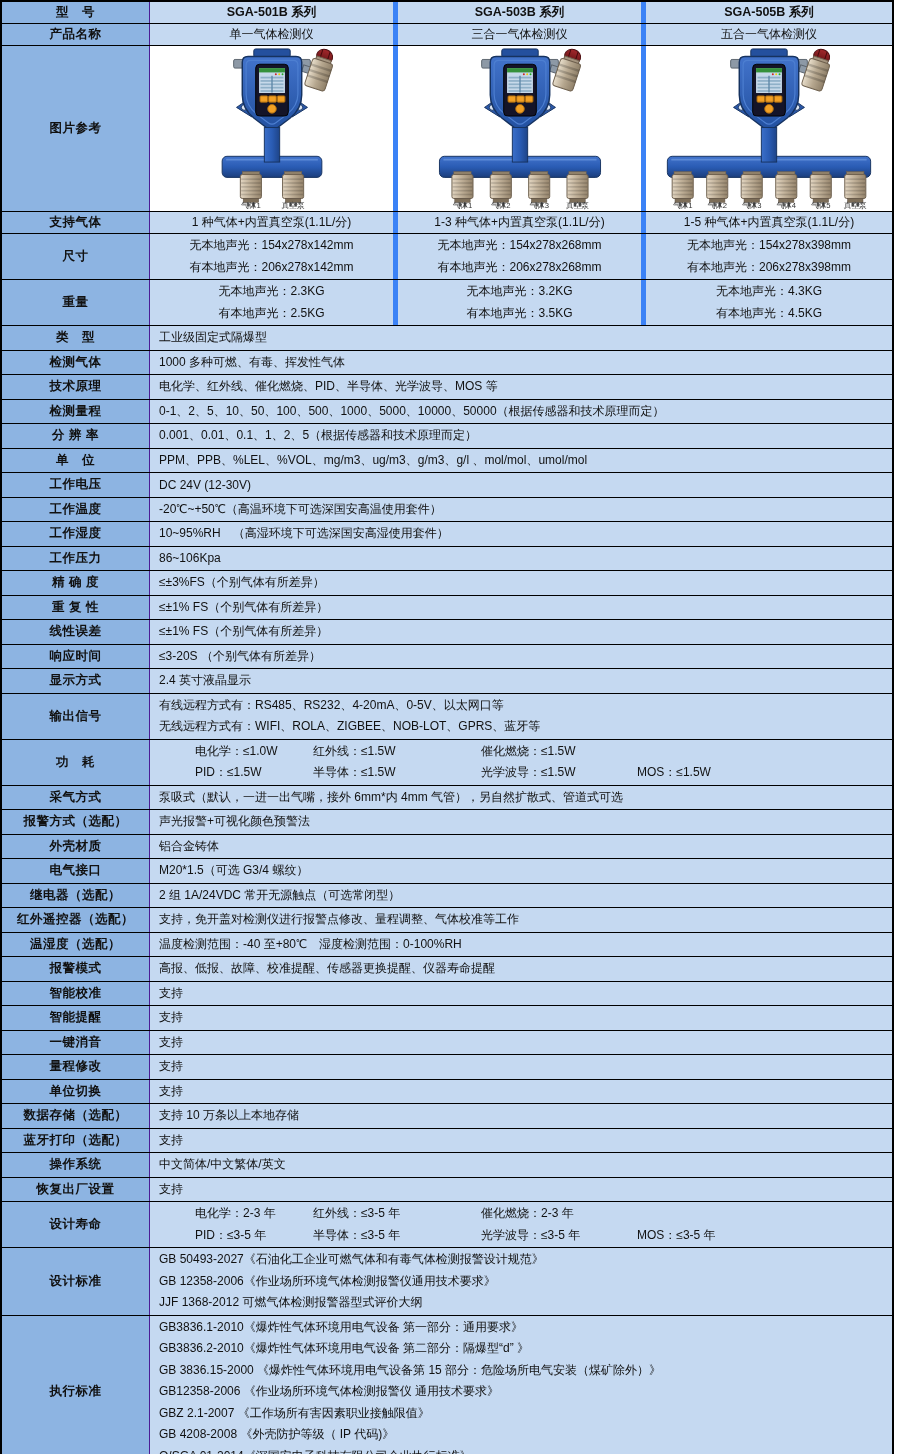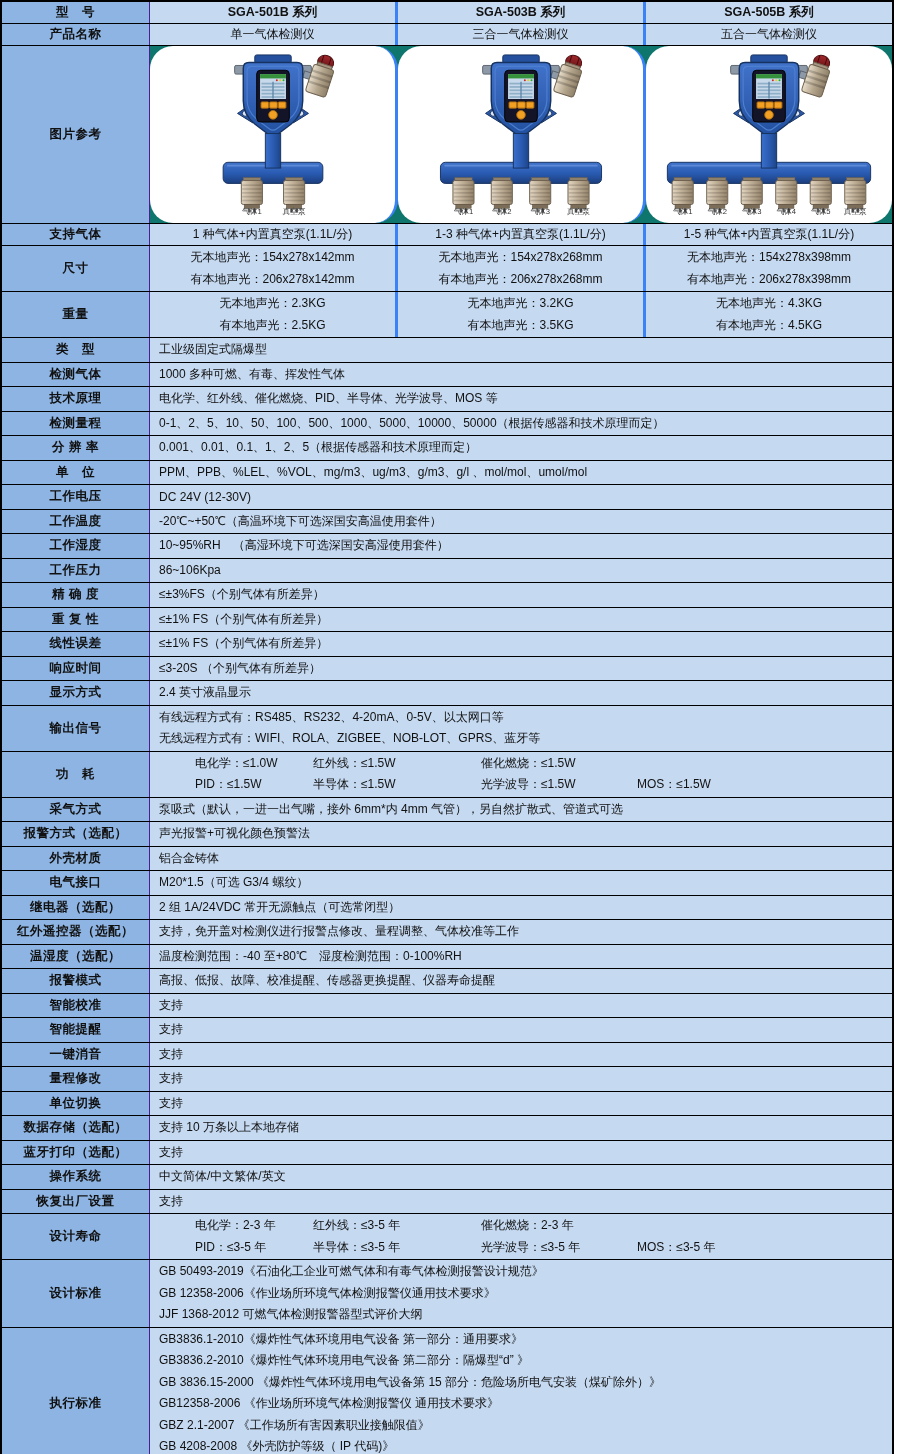--- a/index.html
+++ b/index.html
@@ -50,40 +50,40 @@
     padding: 0 9px;
     white-space: nowrap;
   }
   .col-line .seg0 { width: 118px; margin-left: 36px; }
   .col-line .seg1 { width: 168px; }
   .col-line .seg2 { width: 156px; }
   .col-line .seg3 { flex: 1; }
   
   .triple .data {
     flex: 0 0 248px;
-    border-right: 3px solid #3b82f6;
+    border-right: 5px solid #3b82f6;
     display: flex;
     flex-direction: column;
     align-items: center;
     justify-content: center;
     text-align: center;
     font-size: 12px;
     padding: 1px 2px;
   }
   .triple .data:last-child { border-right: none; flex: 1 1 auto; }
   .triple .data .line {
     min-height: 21.5px;
     display: flex;
     align-items: center;
     justify-content: center;
     white-space: nowrap;
   }
   .models-row .data { font-weight: bold; font-size: 12.5px; }
   .top-row { min-height: 22px; }
-  .image-row .data { background: #ffffff; padding: 7px 0; border-radius: 23px; }
+  .image-row .data { background: #ffffff; padding: 1px 0; }
   .image-row { background: #0f766e; min-height: 166px; }
   .device { width: 246px; height: 163px; display: block; }
   .slabel {
     font-size: 8px;
     fill: #333333;
     text-anchor: middle;
     font-family: "Liberation Sans", sans-serif;
   }
   .hidden-defs { position: absolute; width: 0; height: 0; overflow: hidden; }
 </style>
@@ -513,21 +513,21 @@
             <span class="seg seg0">PID：≤3-5 年</span>
             <span class="seg seg1">半导体：≤3-5 年</span>
             <span class="seg seg2">光学波导：≤3-5 年</span>
             <span class="seg seg3">MOS：≤3-5 年</span>
           </div>
         </div>
       </div>
       <div class="row">
         <div class="cell label-cell">设计标准</div>
         <div class="cell value-cell">
-          <div class="line">GB 50493-2019《石油化工企业可燃气体和有毒气体检测报警设计规范》</div>
+          <div class="line">GB 50493-2027《石油化工企业可燃气体和有毒气体检测报警设计规范》</div>
           <div class="line">GB 12358-2006《作业场所环境气体检测报警仪通用技术要求》</div>
           <div class="line">JJF 1368-2012 可燃气体检测报警器型式评价大纲</div>
         </div>
       </div>
       <div class="row">
         <div class="cell label-cell">执行标准</div>
         <div class="cell value-cell">
           <div class="line">GB3836.1-2010《爆炸性气体环境用电气设备 第一部分：通用要求》</div>
           <div class="line">GB3836.2-2010《爆炸性气体环境用电气设备 第二部分：隔爆型“d” 》</div>
           <div class="line">GB 3836.15-2000 《爆炸性气体环境用电气设备第 15 部分：危险场所电气安装（煤矿除外）》</div>

